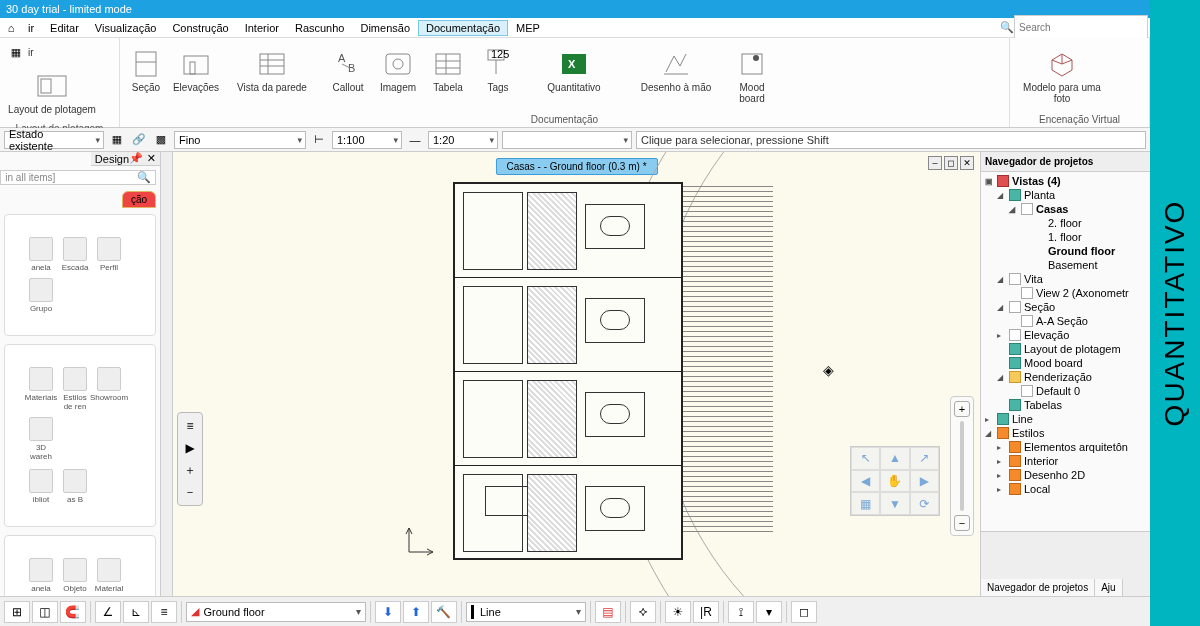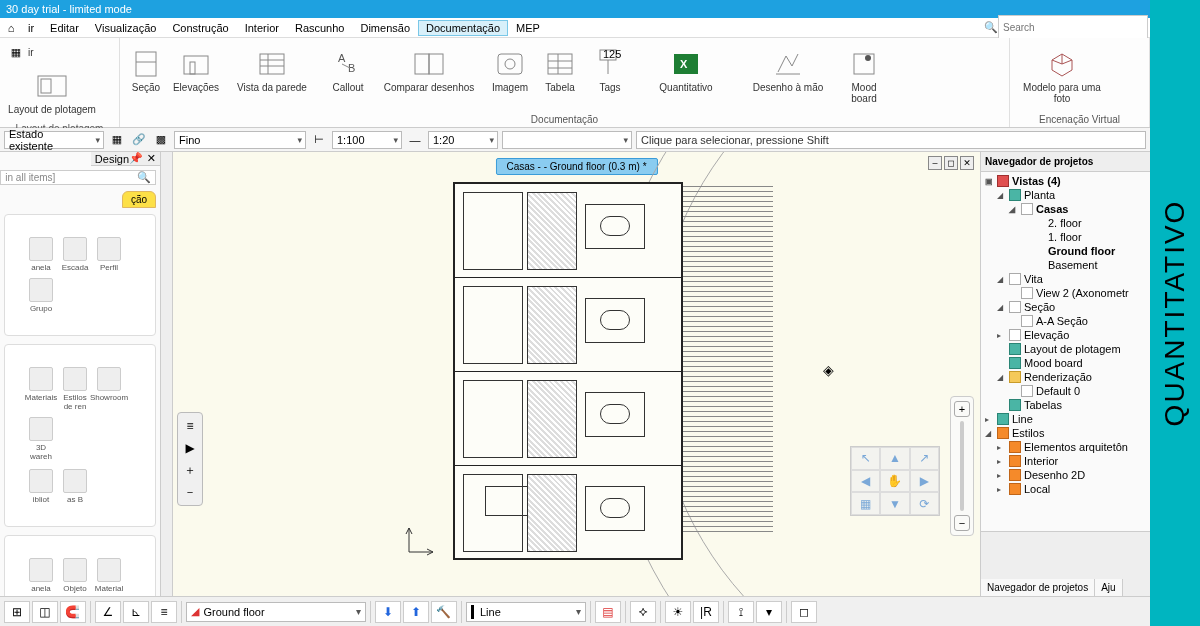--- a/index.html
+++ b/index.html
@@ -10,21 +10,21 @@
 .side-label span{transform:rotate(-90deg);font-size:28px;font-weight:400;letter-spacing:2px;white-space:nowrap;color:#000;}
 
 
 .titlebar{height:18px;background:#1ea1e0;color:#fff;font-size:10px;padding:2px 6px;display:flex;align-items:center;gap:6px;overflow:hidden;}
 
 
 .menubar{height:20px;background:#fff;border-bottom:1px solid #ddd;display:flex;align-items:center;padding:0 2px;}
 .menubar .mitem{padding:2px 8px;cursor:default;}
 .menubar .mitem.active{background:#d8f0fa;border:1px solid #7ac8e8;padding:1px 7px;}
 .menubar .spacer{flex:1;}
-.menubar .search{width:150px;height:16px;border:1px solid #ccc;padding:12px 4px;font-size:10px;}
+.menubar .search{width:134px;height:16px;border:1px solid #ccc;padding:12px 4px;font-size:10px;}
 .menubar .sicon{width:14px;text-align:center;}
 
 
 .ribbon{height:90px;border-bottom:1px solid #ccc;display:flex;background:#fdfdfd;}
 .rgroup{border-right:1px solid #e0e0e0;display:flex;flex-direction:column;}
 .rgroup .items{flex:1;display:flex;align-items:flex-start;padding:4px 2px;gap:2px;}
 .rgroup .label{text-align:center;font-size:10px;color:#555;padding:2px 0;}
 .rbtn{display:flex;flex-direction:column;align-items:center;justify-content:flex-start;width:60px;padding:2px;cursor:default;text-align:center;}
 .rbtn.w{width:100px;}
 .rbtn.n{width:48px;}
@@ -181,29 +181,20 @@
             </div>
             <div class="rbtn n">
               <span class="ico">
                 <svg width="32" height="32">
                   <text x="6" y="14" font-size="12" fill="#555">A</text>
                   <text x="16" y="24" font-size="12" fill="#555">B</text>
                   <line x1="10" y1="16" x2="18" y2="20" stroke="#888"></line>
                 </svg>
               </span>
               <span class="lbl">Callout</span>
-            </div>
-            <div class="rbtn w" style="width: 110px;">
-              <span class="ico">
-                <svg width="32" height="32">
-                  <rect x="2" y="6" width="14" height="20" fill="none" stroke="#888"></rect>
-                  <rect x="16" y="6" width="14" height="20" fill="none" stroke="#888"></rect>
-                </svg>
-              </span>
-              <span class="lbl">Comparar desenhos</span>
             </div>
             <div class="rbtn n">
               <span class="ico">
                 <svg width="32" height="32">
                   <rect x="4" y="6" width="24" height="20" rx="3" fill="none" stroke="#888"></rect>
                   <circle cx="16" cy="16" r="5" fill="none" stroke="#888"></circle>
                 </svg>
               </span>
               <span class="lbl">Imagem</span>
             </div>
@@ -304,21 +295,21 @@
     <div class="title">
       <span>Design</span>
       <span class="pin">📌</span>
       <span style="margin-left:4px">✕</span>
     </div>
     <div class="searchbox">
       <input value="in all items]" style="">
       <span>🔍</span>
     </div>
     <div style="padding:2px 4px;display:flex;gap:2px">
-      <div style="background:#fde047;border:1px solid #e0b860;border-radius:6px 6px 0 0;padding:2px 8px;font-size:10px">ção</div>
+      <div style="background:#ef4444;border:1px solid #e0b860;border-radius:6px 6px 0 0;padding:2px 8px;font-size:10px">ção</div>
     </div>
     <div class="palsec">
             <div class="palrow" id="pal1">
               <div class="palbtn">
                 <div class="pi"></div>
                 <div class="pl">anela</div>
               </div>
               <div class="palbtn">
                 <div class="pi"></div>
                 <div class="pl">Escada</div>

